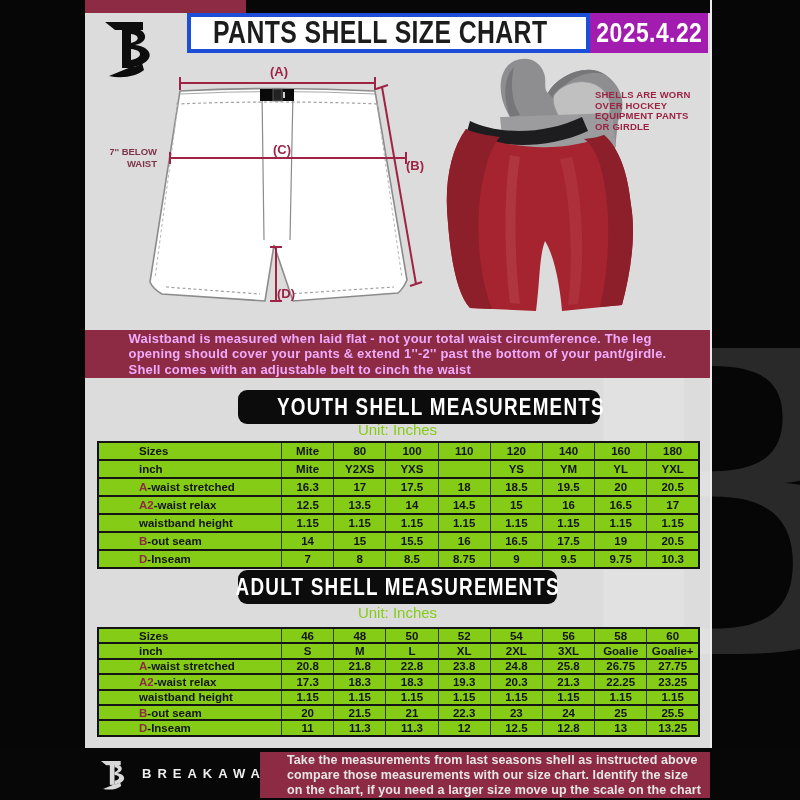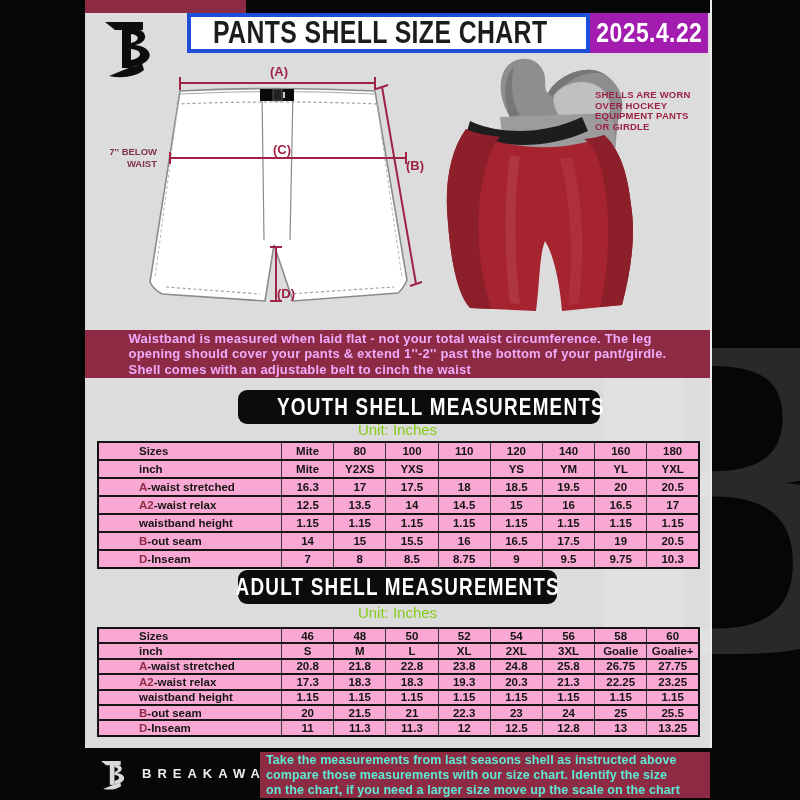--- a/index.html
+++ b/index.html
@@ -41,40 +41,40 @@
                white-space:pre-line;letter-spacing:0.2px;}
 
   
   .secbanner{width:319px;height:34px;background:#0c0c0c;border-radius:9px;display:flex;
              align-items:center;justify-content:center;left:153px;}
   .secbanner span{display:inline-block;color:#fff;font-size:23px;font-weight:bold;
                   letter-spacing:1.5px;transform:scaleX(0.82);white-space:nowrap;}
   .unit{width:625px;text-align:center;font-size:15px;color:#84cc16;left:0;}
 
   
-  table.size{border-collapse:collapse;table-layout:fixed;width:603px;background:#f9a8d4;
+  table.size{border-collapse:collapse;table-layout:fixed;width:603px;background:#84cc16;
              border:2px solid #111;}
   table.size td{border-top:2px solid #151515;border-left:1px solid #3a3a3a;
                 font-size:11.5px;font-weight:bold;color:#141414;text-align:center;
                 padding:0;overflow:hidden;white-space:nowrap;}
   table.size td.lbl{text-align:left;padding-left:40px;width:142px;}
   table.size td .pfx{color:#8e2b43;}
   table.youth td{height:16px;}
   table.adult td{height:13.4px;}
   .youth-table{left:12px;top:441px;}
   .adult-table{left:12px;top:627px;}
 
   
   .footer{left:0;top:748px;width:800px;height:52px;background:#070707;z-index:3;}
   .footer-logo{left:100px;top:9px;}
   .footer-brand{left:142px;top:18px;color:#ededed;font-size:13px;font-weight:bold;
                 letter-spacing:6px;white-space:nowrap;}
   .footer-box{left:260px;top:4px;width:450px;height:46px;background:#8c2b43;display:flex;
               align-items:center;}
-  .footer-box span{display:inline-block;margin-left:6px;color:#5eead4;font-size:12.5px;font-weight:600;
+  .footer-box span{display:inline-block;margin-left:27px;color:#e5e5e5;font-size:12.5px;font-weight:600;
                    line-height:15px;white-space:pre-line;letter-spacing:0.1px;}
 </style>
 </head>
 <body>
 
 <div class="stage">
 
   <div class="abs content-bg"></div>
 
   <div class="abs wm-clip">

